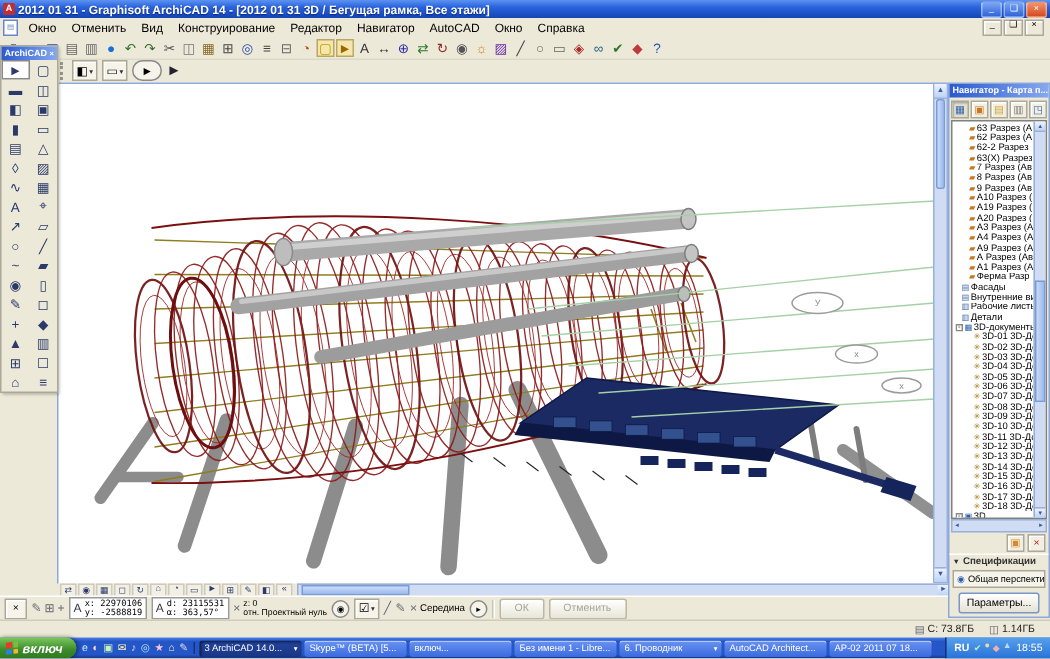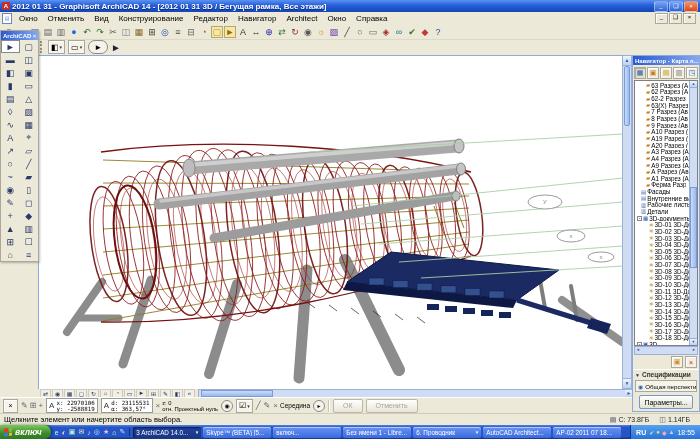--- a/index.html
+++ b/index.html
@@ -118,21 +118,21 @@
 
 <div class="menubar">
   <div class="docicon">▤</div>
 
 <div class="menu-item">Окно</div>
     <div class="menu-item">Отменить</div>
     <div class="menu-item">Вид</div>
     <div class="menu-item">Конструирование</div>
     <div class="menu-item">Редактор</div>
     <div class="menu-item">Навигатор</div>
-    <div class="menu-item">Architect</div>
+    <div class="menu-item">AutoCAD</div>
     <div class="menu-item">Окно</div>
     <div class="menu-item">Справка</div>
   </div>
 <div class="mdi" style="position:absolute;top:13px;right:2px;z-index:3">
   <div class="mdibtn">_</div>
   <div class="mdibtn">❑</div>
   <div class="mdibtn">×</div>
 </div>
 
 <div class="toolbar1">
@@ -738,21 +738,20 @@
     <span class="tki">×</span>
     <span style="font-size:6.5px">Середина</span>
   </div>
   <div class="roundbtn">▸</div>
   <div class="vsep"></div>
   <div class="okbtn">ОК</div>
   <div class="okbtn">Отменить</div>
 </div>
 
 <div class="statusbar">
-  <span>Щелкните элемент или начертите область выбора.</span>
   <span class="sb-right">
     <span class="chip">
       <span class="chipico">▤</span>
       <span>C: 73.8ГБ</span>
     </span>
     <span class="chip">
       <span class="chipico">◫</span>
       <span>1.14ГБ</span>
     </span>
   </span>

